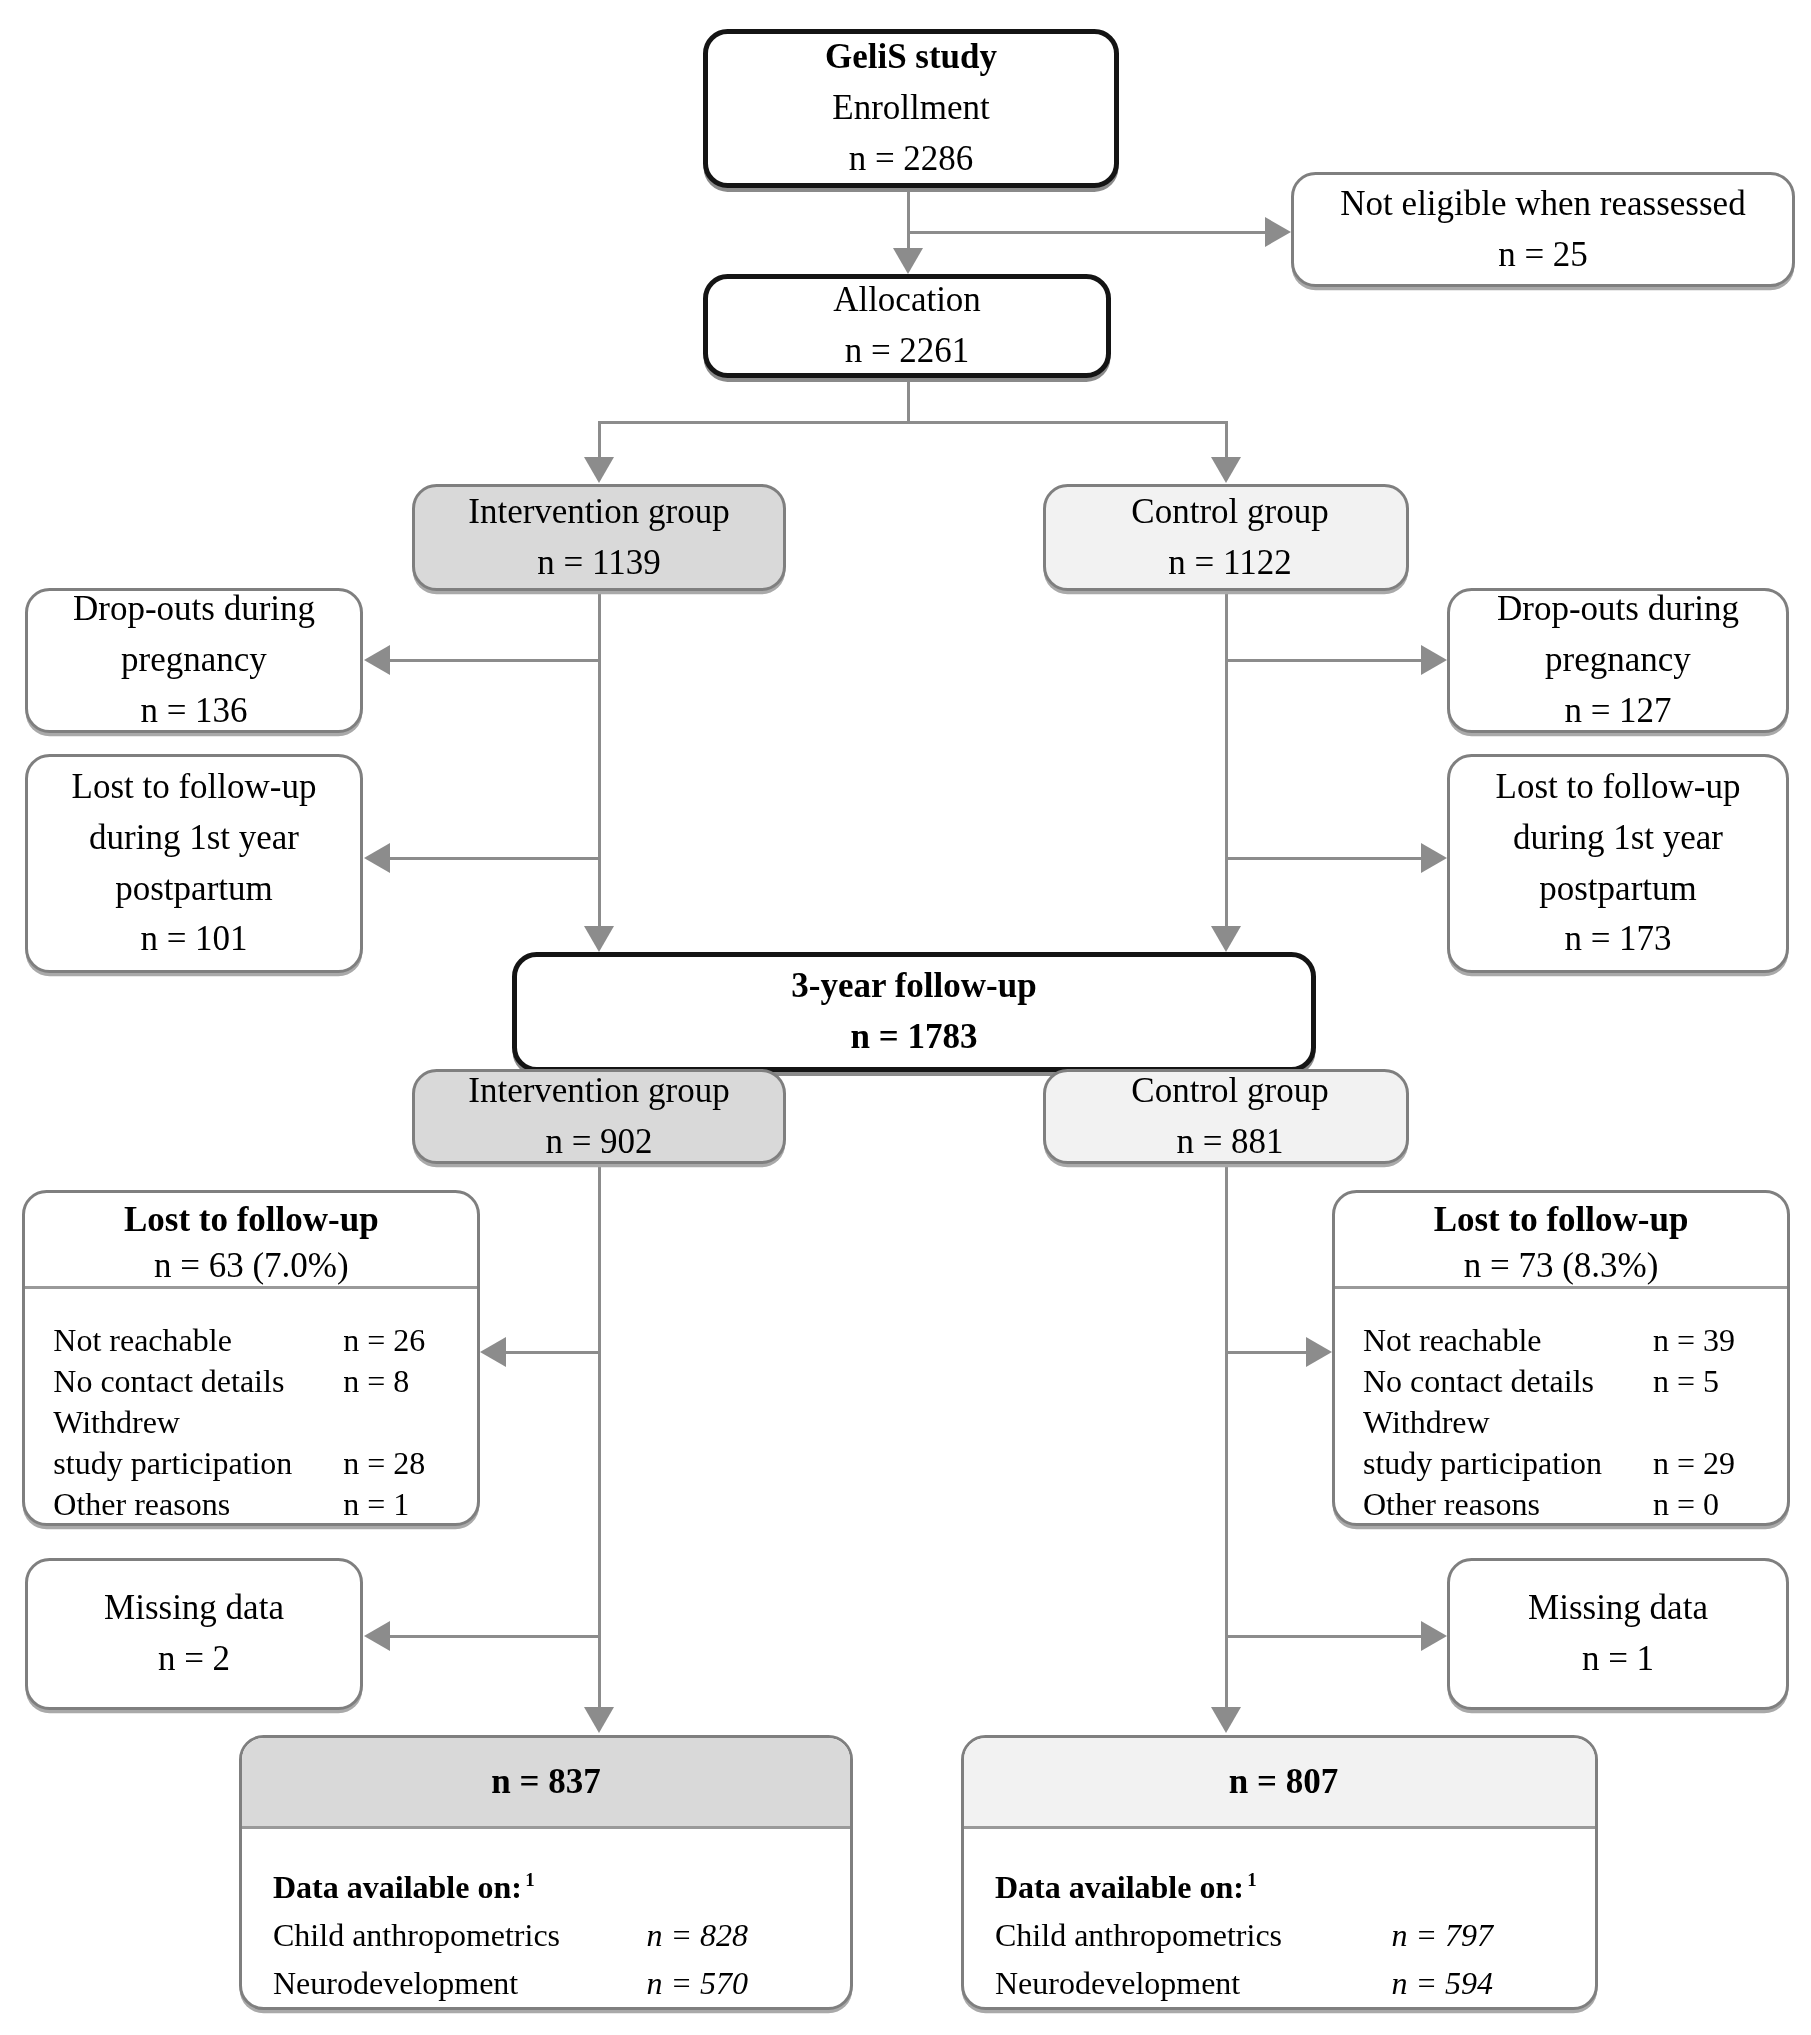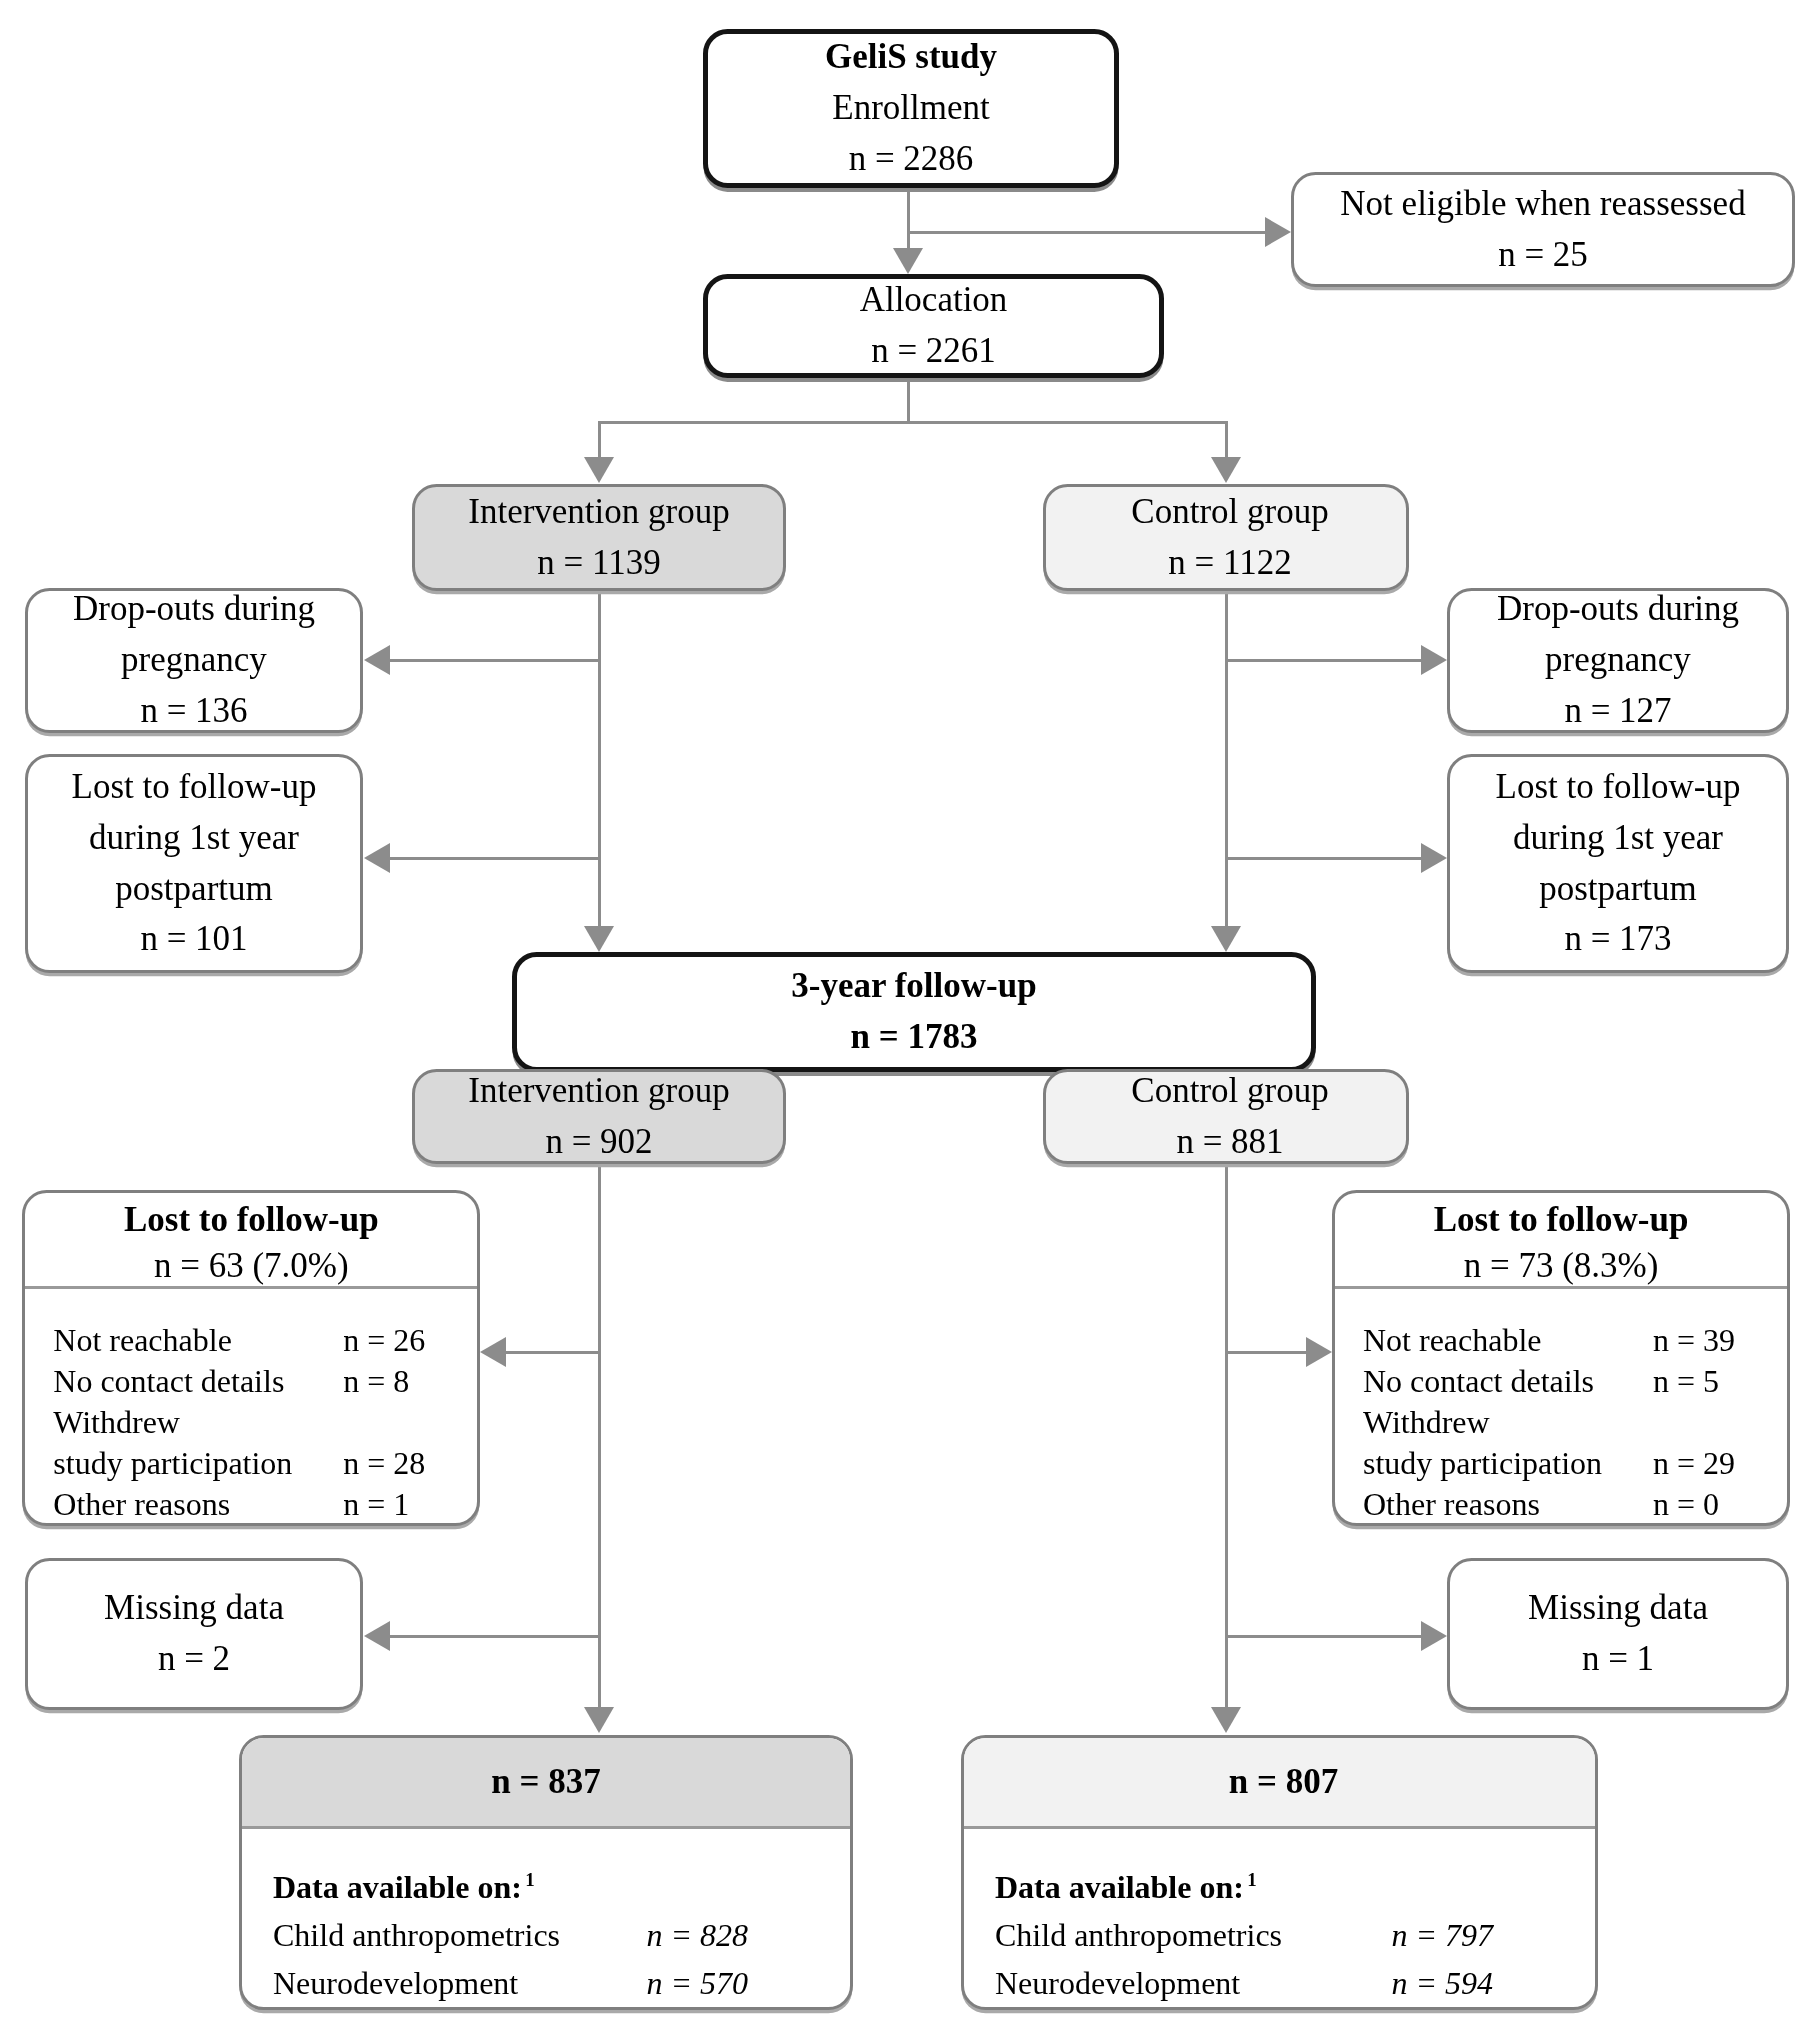--- a/index.html
+++ b/index.html
@@ -94,21 +94,21 @@
     <div class="b">GeliS study</div>
     <div>Enrollment</div>
     <div>n = 2286</div>
   </div>
 
   <div class="box" style="left:1291px;top:172px;width:504px;height:115px">
     <div>Not eligible when reassessed</div>
     <div>n = 25</div>
   </div>
 
-  <div class="box black" style="left:703px;top:274px;width:461px;height:104px">
+  <div class="box black" style="left:703px;top:274px;width:408px;height:104px">
     <div>Allocation</div>
     <div>n = 2261</div>
   </div>
 
   <div class="box fill-dark" style="left:412px;top:484px;width:374px;height:107px">
     <div>Intervention group</div>
     <div>n = 1139</div>
   </div>
 
   <div class="box fill-light" style="left:1043px;top:484px;width:366px;height:107px">

